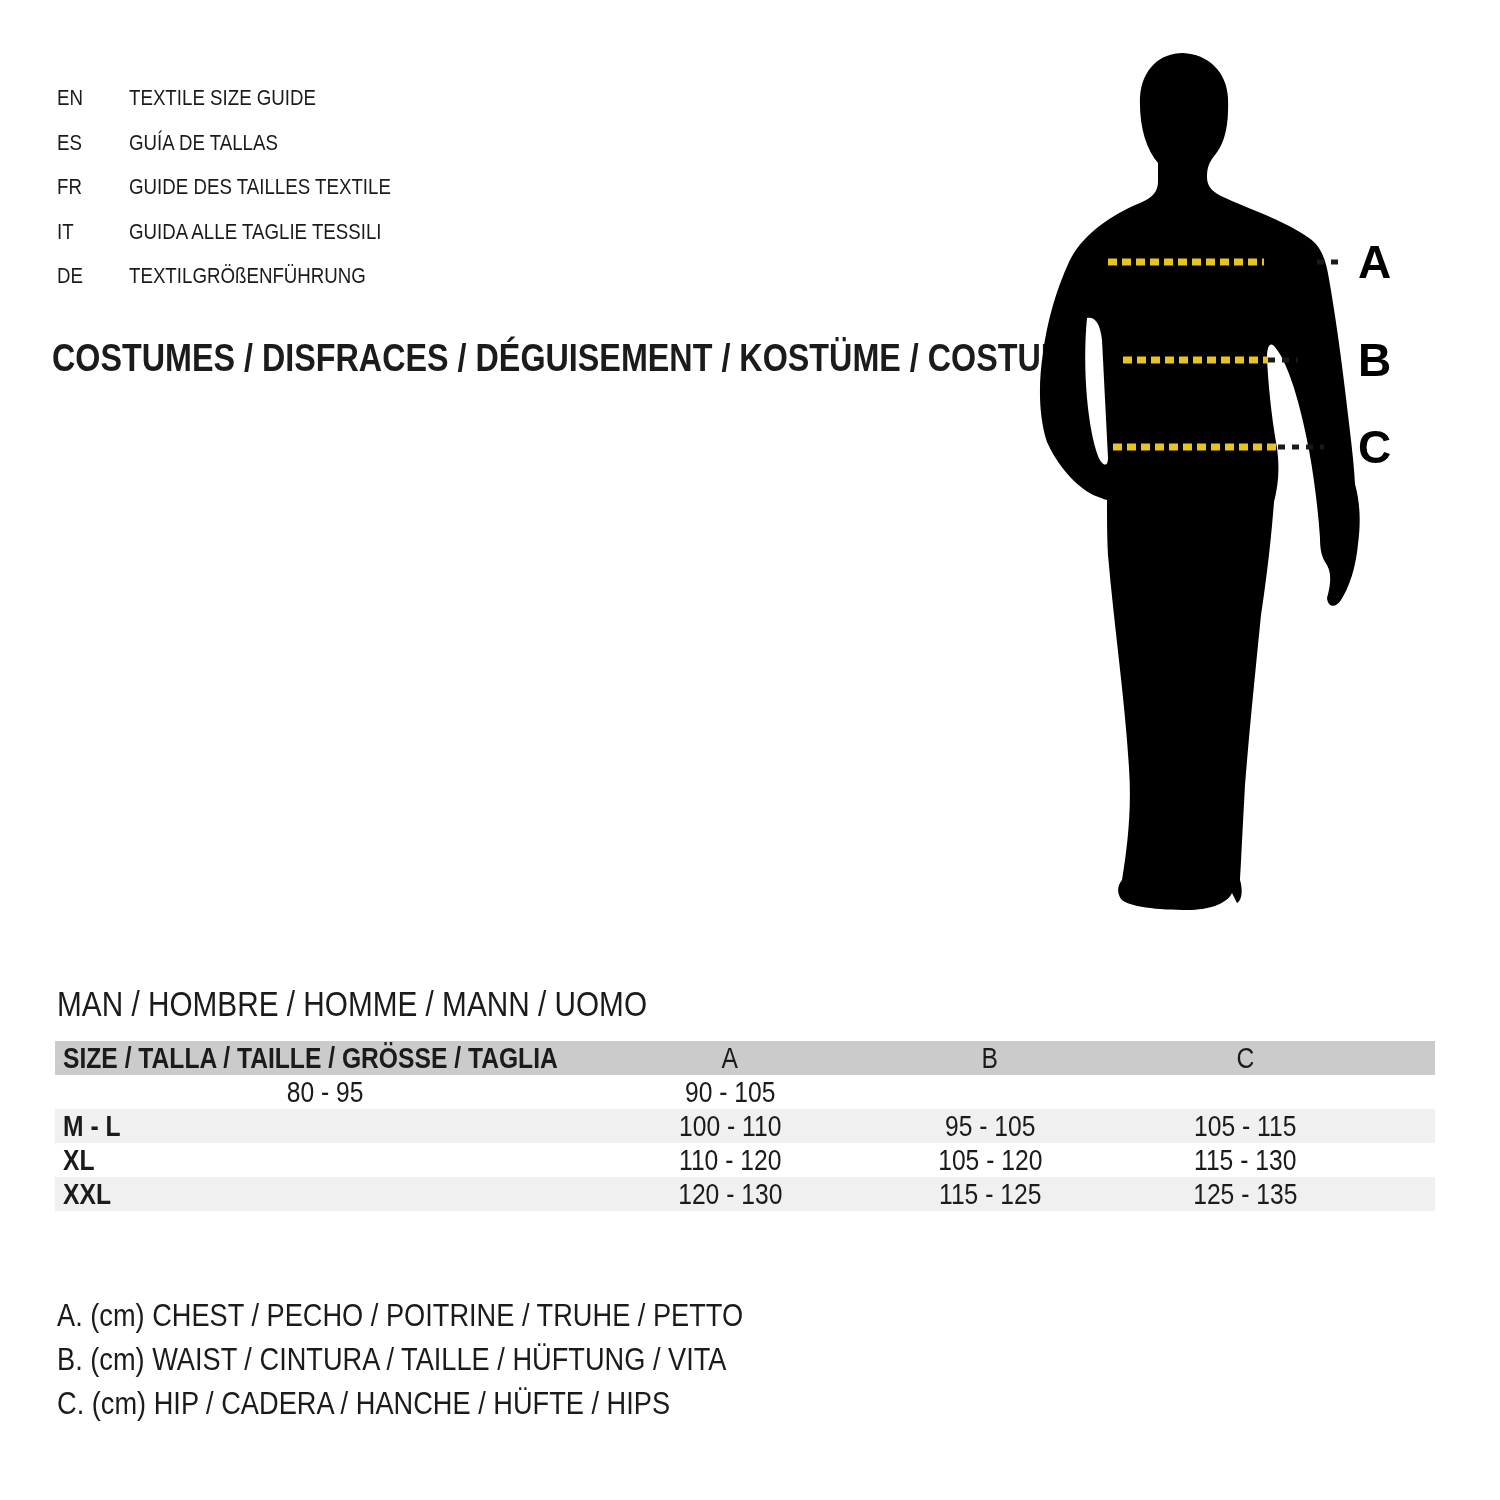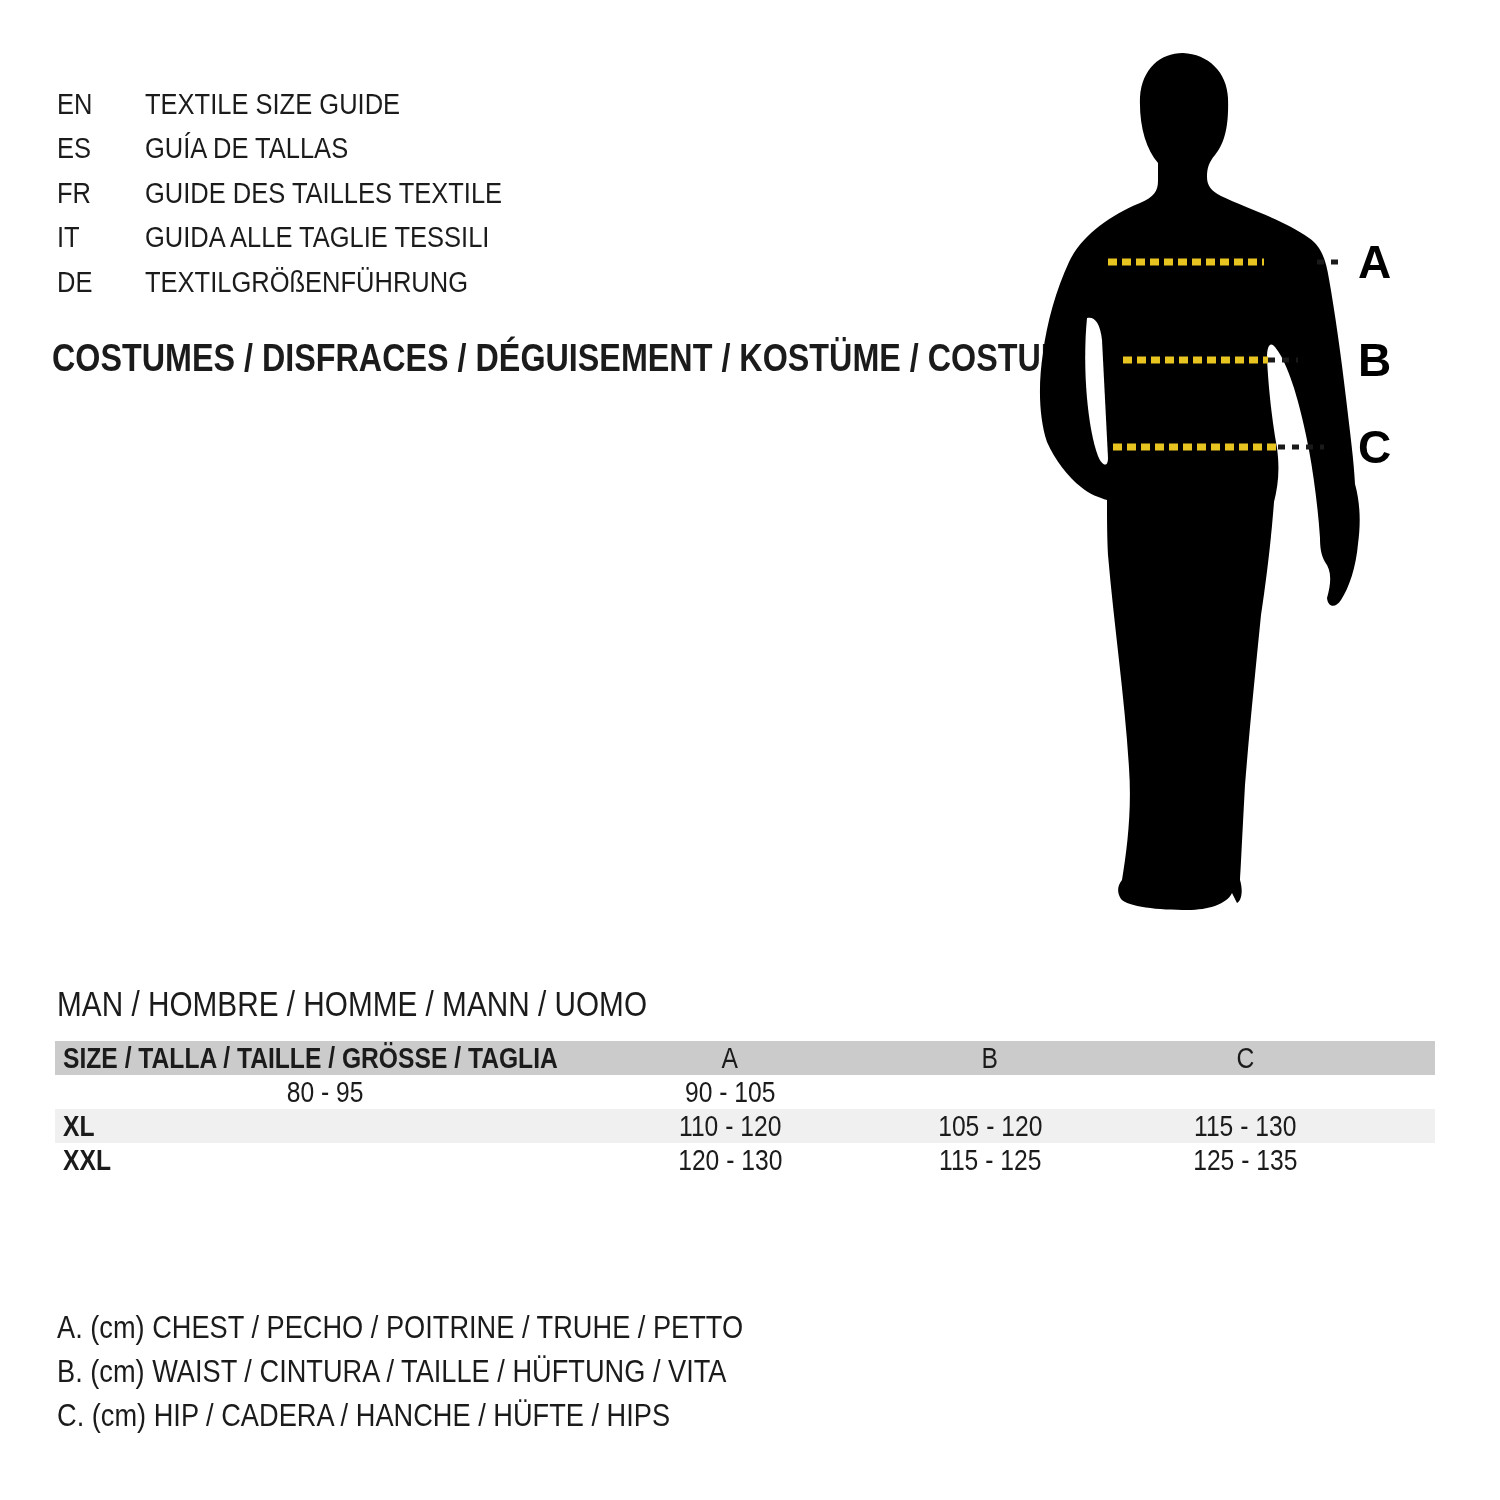--- a/index.html
+++ b/index.html
@@ -5,21 +5,21 @@
   html,body{margin:0;padding:0;}
   body{
     width:1500px;height:1500px;position:relative;background:#ffffff;
     font-family:"Liberation Sans", sans-serif;color:#1b1b1b;overflow:hidden;
   }
   .cond{display:inline-block;transform:scaleX(0.85);transform-origin:0 50%;white-space:nowrap;}
   .condc{display:inline-block;transform:scaleX(0.85);transform-origin:50% 50%;white-space:nowrap;}
 
   
   .lang-block{position:absolute;left:57px;top:76px;}
-  .lang-row{display:flex;height:44.5px;align-items:flex-end;font-size:30px;gap:16px;}
+  .lang-row{display:flex;height:44.5px;align-items:center;font-size:22px;}
   .lang-code{width:72px;flex:0 0 72px;}
   
   .category{position:absolute;left:52px;top:338px;height:40px;display:flex;align-items:center;
     font-size:38px;font-weight:bold;}
 
   
   .figure{position:absolute;left:1030px;top:50px;width:360px;height:900px;}
   .figure text{font-family:"Liberation Sans", sans-serif;font-weight:bold;font-size:46px;}
 
   
@@ -28,21 +28,21 @@
 
   
   .size-table{position:absolute;left:55px;top:1041px;width:1380px;font-size:29px;}
   .trow{display:grid;grid-template-columns:540px 270px 250px 260px 60px;height:34px;line-height:34px;}
   .trow.head{background:#cbcbcb;}
   .trow:nth-child(odd):not(.head){background:#f0f0f0;}
   .cell-label{padding-left:8px;text-align:left;overflow:visible;font-weight:bold;}
   .cell-val{text-align:center;}
 
   
-  .legend{position:absolute;left:57px;top:1293px;margin-top:12px;}
+  .legend{position:absolute;left:57px;top:1293px;}
   .legend-row{height:44px;display:flex;align-items:center;font-size:32px;}
 </style>
 </head>
 <body>
 
 <div class="lang-block">
   <div class="lang-row">
     <span class="lang-code"><span class="cond">EN</span></span>
     <span class="cond">TEXTILE SIZE GUIDE</span>
   </div>
@@ -135,20 +135,27 @@
     <div class="cell-val"><span class="condc">B</span></div>
     <div class="cell-val"><span class="condc">C</span></div>
     <div></div>
   </div>
   <div class="trow">
     <div class="cell-val"><span class="condc">80 - 95</span></div>
     <div class="cell-val"><span class="condc">90 - 105</span></div>
     <div></div>
   </div>
   <div class="trow">
+    <div class="cell-label"><span class="cond">M - L</span></div>
+    <div class="cell-val"><span class="condc">100 - 110</span></div>
+    <div class="cell-val"><span class="condc">95 - 105</span></div>
+    <div class="cell-val"><span class="condc">105 - 115</span></div>
+    <div></div>
+  </div>
+  <div class="trow">
     <div class="cell-label"><span class="cond">XL</span></div>
     <div class="cell-val"><span class="condc">110 - 120</span></div>
     <div class="cell-val"><span class="condc">105 - 120</span></div>
     <div class="cell-val"><span class="condc">115 - 130</span></div>
     <div></div>
   </div>
   <div class="trow">
     <div class="cell-label"><span class="cond">XXL</span></div>
     <div class="cell-val"><span class="condc">120 - 130</span></div>
     <div class="cell-val"><span class="condc">115 - 125</span></div>

